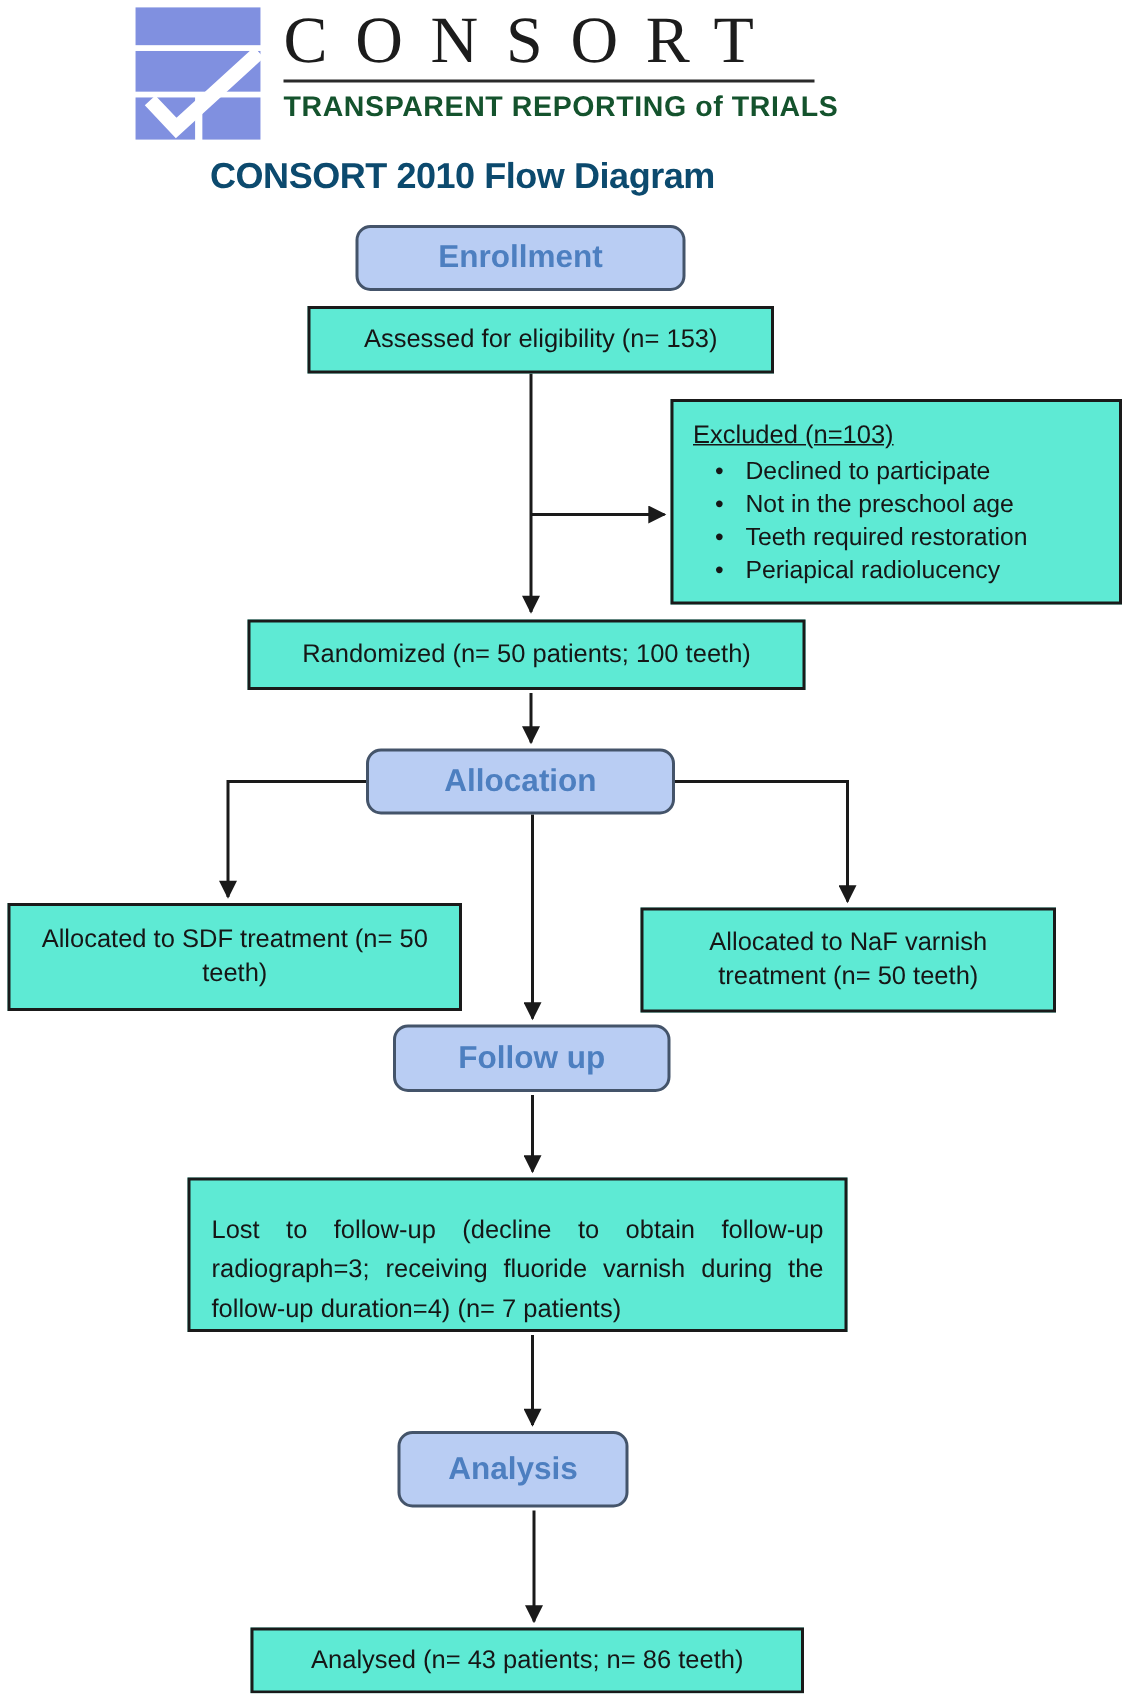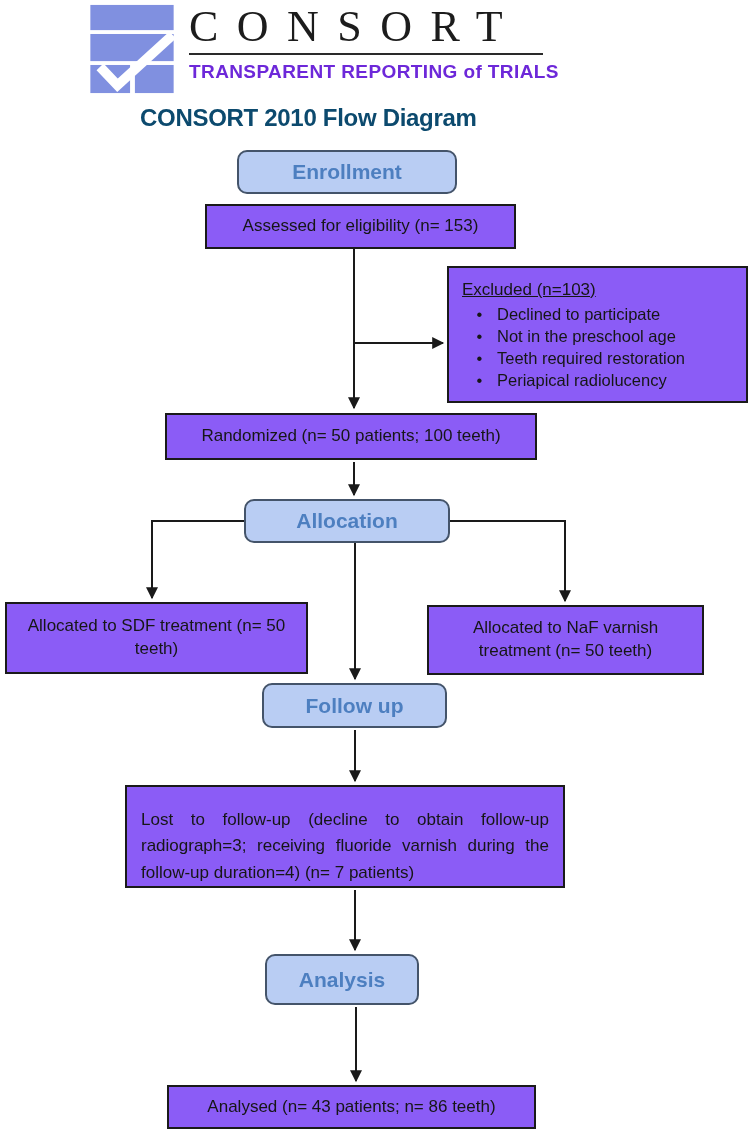--- a/index.html
+++ b/index.html
@@ -12,21 +12,21 @@
   
   .logo-icon { position:absolute; left:88px; top:3px; width:88px; height:92px; }
   .wordmark {
     position:absolute; left:189px; top:1px; width:356px; height:48px;
     font-family:"Liberation Serif", serif; font-size:44px; font-weight:400;
     letter-spacing:0.42em; color:#1c1c1c; white-space:nowrap; overflow:hidden;
   }
   .logo-underline { position:absolute; left:189px; top:53px; width:354px; height:2px; background:#2a2a2a; }
   .tagline {
     position:absolute; left:189px; top:61px; width:356px;
-    font-size:19px; font-weight:bold; letter-spacing:0.4px; color:#6d28d9; white-space:nowrap;
+    font-size:19px; font-weight:bold; letter-spacing:0.4px; color:#14532d; white-space:nowrap;
   }
   .page-title {
     position:absolute; left:140px; top:104px; width:362px; 
     font-size:24px; font-weight:bold; letter-spacing:-0.3px; color:#0c4a6e;
   }
 
   
   .arrows { position:absolute; left:0; top:0; width:750px; height:1129px; pointer-events:none; }
   .arrows line, .arrows polyline { stroke:var(--arrow,#1a1a1a); stroke-width:2; fill:none; }
   .arrows marker path { fill:var(--arrow,#1a1a1a); }
@@ -41,21 +41,21 @@
     font-size:21px; font-weight:bold; color:var(--stage-text,#4d7fc0);
   }
   .stage.enrollment { left:237px; top:150px; width:220px; height:44px; }
   .stage.allocation { left:244px; top:499px; width:206px; height:44px; }
   .stage.followup   { left:262px; top:683px; width:185px; height:45px; }
   .stage.analysis   { left:265px; top:954px; width:154px; height:51px; }
 
   
   .box {
     position:absolute; box-sizing:border-box;
-    background:#8b5cf6; border:2px solid var(--box-border,#1a1a1a);
+    background:#5eead4; border:2px solid var(--box-border,#1a1a1a);
     font-size:17px; color:#161616; line-height:1.35;
     display:flex; align-items:center; justify-content:center; text-align:center;
     padding:4px 10px;
   }
   .box.assessed   { left:205px; top:204px; width:311px; height:45px; }
   .box.randomized { left:165px; top:413px; width:372px; height:47px; }
   .box.sdf        { left:5px;   top:602px; width:303px; height:72px; }
   .box.naf        { left:427px; top:605px; width:277px; height:70px; }
   .box.analysed   { left:167px; top:1085px; width:369px; height:44px; }
 

